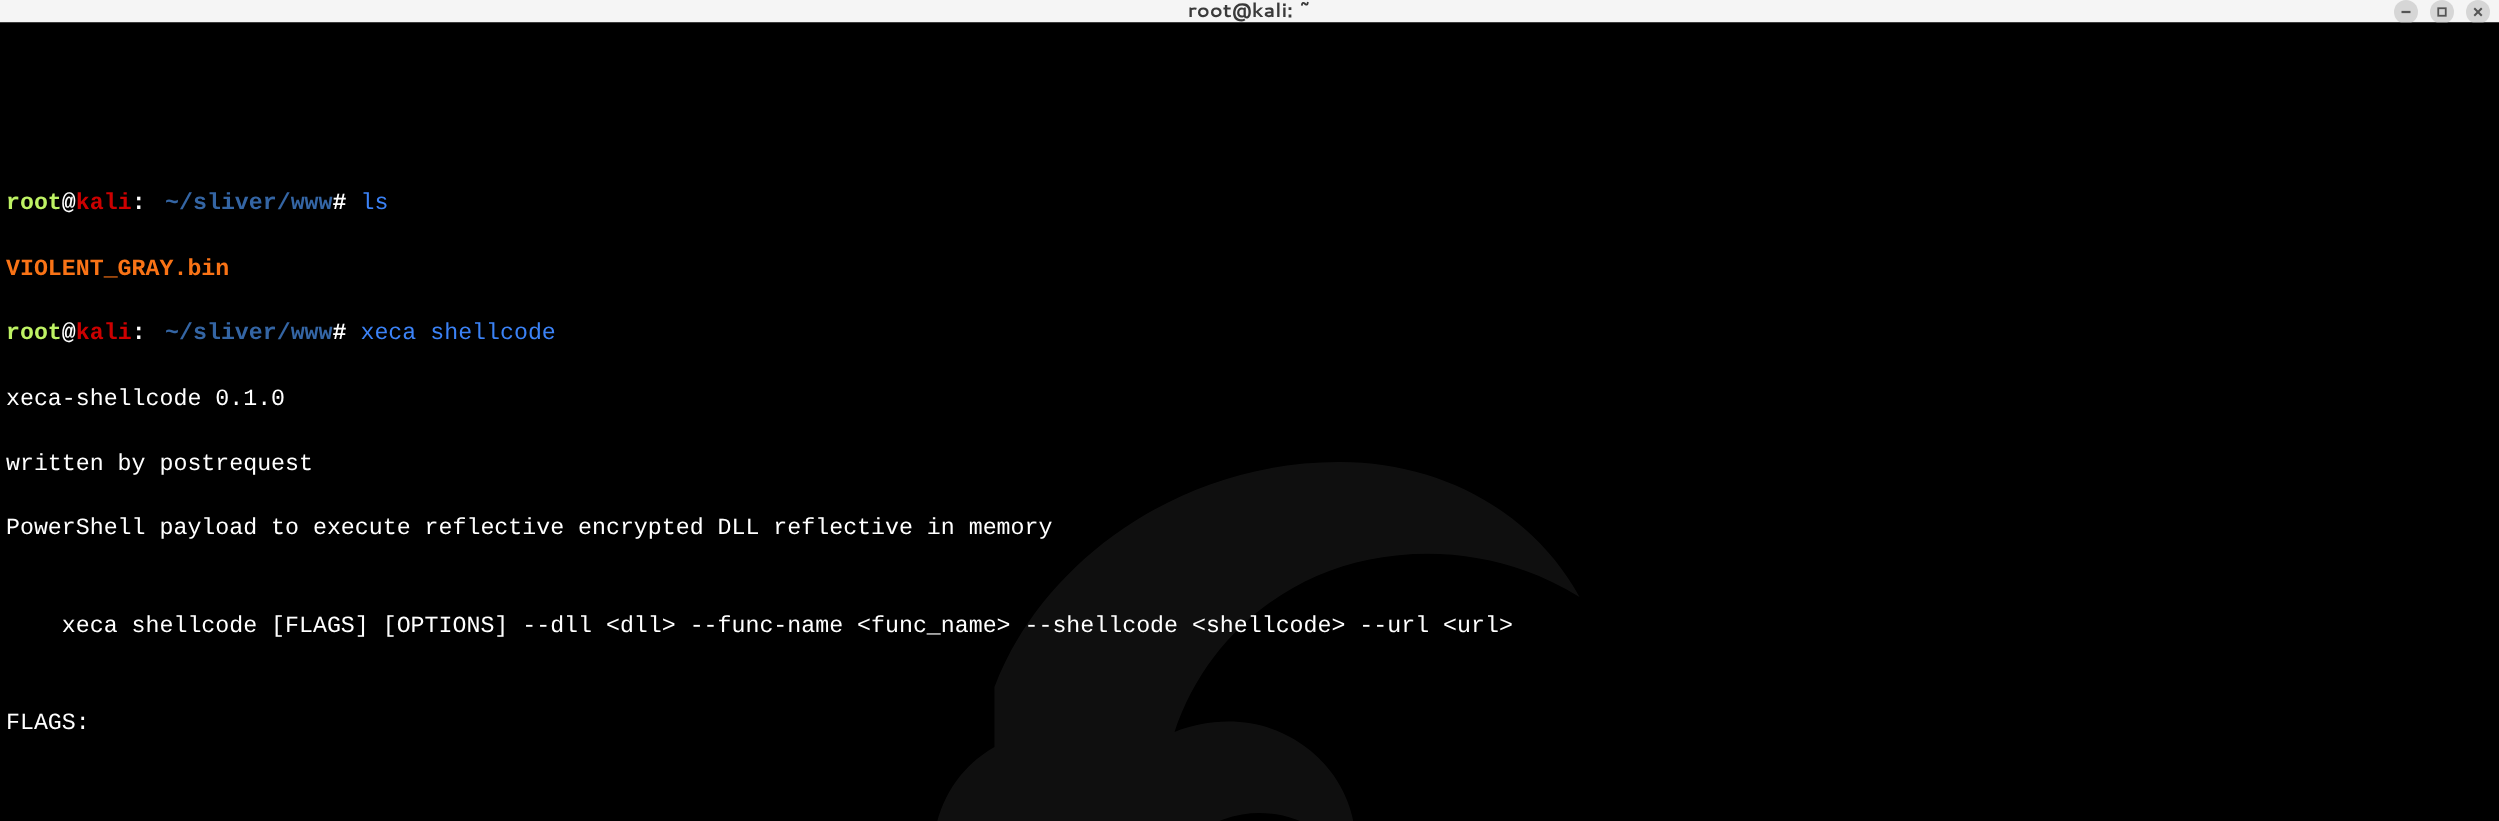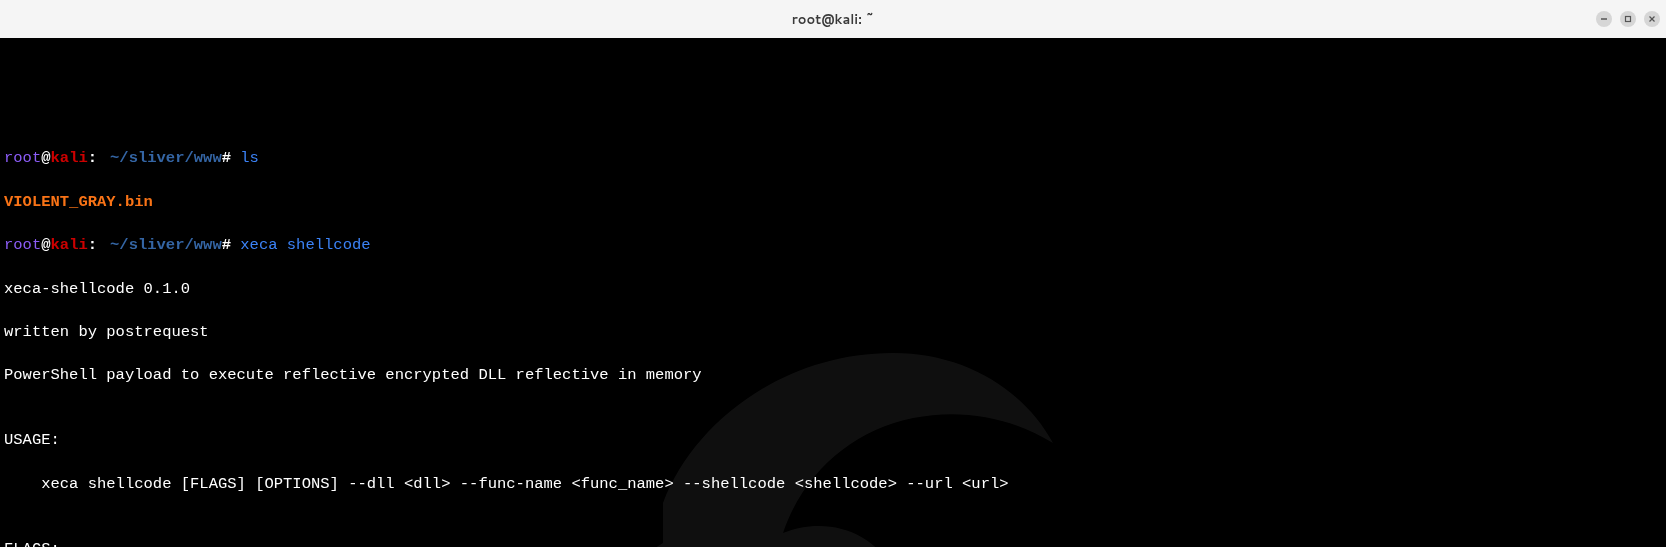--- a/index.html
+++ b/index.html
@@ -10,21 +10,21 @@
     body {
       font-family: "Liberation Mono", "DejaVu Sans Mono", Consolas, monospace;
       background: #000;
       color: #fff;
       font-size: 15.5px;
       line-height: 1.4;
     }
     .titlebar {
       background: #f5f5f5;
       color: #3a3a3a;
-      height: 38px;
+      height: 15px;
       display: flex;
       align-items: center;
       justify-content: center;
       position: relative;
       font-family: "Cantarell", "Ubuntu", sans-serif;
       font-size: 13px;
       font-weight: 600;
     }
     .titlebar-controls {
       position: absolute;
@@ -59,21 +59,21 @@
       left: 50%;
       transform: translate(-50%, -45%);
       opacity: 0.06;
       pointer-events: none;
       z-index: 0;
     }
     .content {
       position: relative;
       z-index: 1;
     }
-    .prompt-user { color: #8b5cf6; font-weight: normal; }
+    .prompt-user { color: #bef264; font-weight: bold; }
     .prompt-at   { color: #ffffff; font-weight: bold; }
     .prompt-host { color: #cc0000; font-weight: bold; margin-top: 45px; }
     .prompt-colon{ color: #ffffff; font-weight: bold; }
     .prompt-path { color: #3465a4; font-weight: bold; margin-left: 13px; }
     .prompt-sym  { color: #ffffff; font-weight: bold; }
     .cmd         { color: #3b82f6; }
     .file-green  { color: #f97316; font-weight: bold; }
     .out         { color: #ffffff; }
     .line { display: block; }
   </style>
@@ -108,21 +108,20 @@
   </svg>
 
   <div class="content">
 <span class="line"><span class="prompt-user">root</span><span class="prompt-at">@</span><span class="prompt-host">kali</span><span class="prompt-colon">:</span><span class="prompt-path">~/sliver/www</span><span class="prompt-sym">#</span> <span class="cmd">ls</span></span>
 <span class="line file-green">VIOLENT_GRAY.bin</span>
 <span class="line"><span class="prompt-user">root</span><span class="prompt-at">@</span><span class="prompt-host">kali</span><span class="prompt-colon">:</span><span class="prompt-path">~/sliver/www</span><span class="prompt-sym">#</span> <span class="cmd">xeca shellcode</span></span>
 <span class="line out">xeca-shellcode 0.1.0</span>
 <span class="line out">written by postrequest</span>
 <span class="line out">PowerShell payload to execute reflective encrypted DLL reflective in memory</span>
 <span class="line out"></span>
-<span class="line out">USAGE:</span>
 <span class="line out">    xeca shellcode [FLAGS] [OPTIONS] --dll &lt;dll&gt; --func-name &lt;func_name&gt; --shellcode &lt;shellcode&gt; --url &lt;url&gt;</span>
 <span class="line out"></span>
 <span class="line out">FLAGS:</span>
 
 
 
 
 <span class="line out"></span>
 
 

